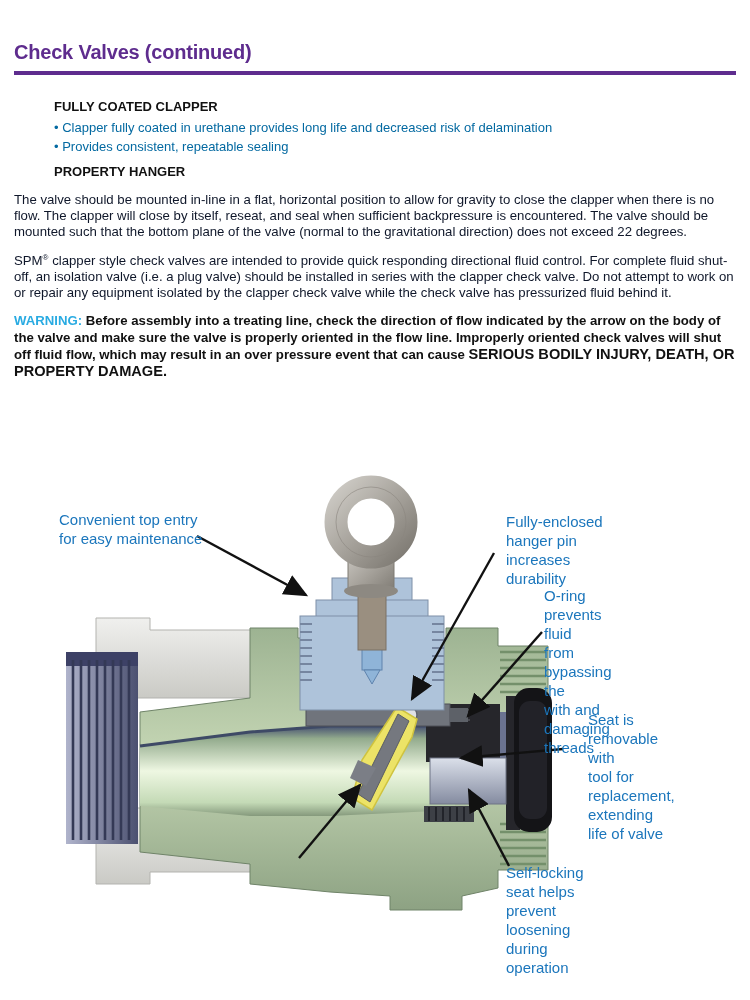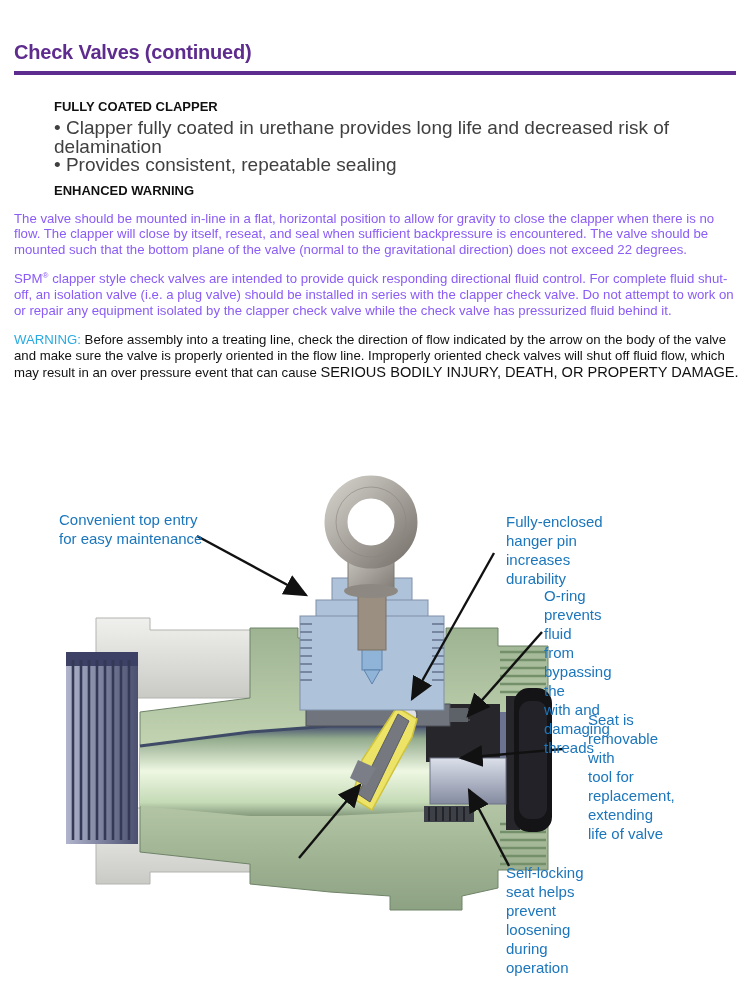--- a/index.html
+++ b/index.html
@@ -33,38 +33,38 @@
     color:#111;
     padding-left:40px;
   }
   .feature-heading.second{margin-top:8px;}
   ul.bullets{
     margin:5px 0 0 0;
     padding:0 0 0 40px;
     list-style:none;
   }
   ul.bullets li{
-    font-size:19px;
+    font-size:13px;
     line-height:18.5px;
-    color:#404040;
+    color:#0369a1;
   }
   ul.bullets li::before{content:"• ";}
   .para{
     margin:13px 0 0 0;
     font-size:13.2px;
     line-height:15.9px;
-    color:#8b5cf6;
+    color:#0f172a;
     width:727px;
   }
   .para sup{font-size:8px;line-height:0;}
   .warning{
     margin:13px 0 4px 0;
     font-size:13.2px;
     line-height:16.2px;
-    font-weight:normal;
+    font-weight:bold;
     color:#111;
     width:727px;
   }
   .warning .warn-label{color:#29ABE2;}
   .warning .warn-emph{font-size:14.6px;}
   .figure{
     position:absolute;
     left:0;top:460px;
     width:616px;height:500px;
   }
@@ -84,21 +84,21 @@
 
   <h1 class="page-title">Check Valves (continued)</h1>
   <div class="title-rule"></div>
 
   <h2 class="feature-heading">FULLY COATED CLAPPER</h2>
   <ul class="bullets">
     <li>Clapper fully coated in urethane provides long life and decreased risk of delamination</li>
     <li>Provides consistent, repeatable sealing</li>
   </ul>
 
-  <h2 class="feature-heading second">ENHANCED WARNING</h2>
+  <h2 class="feature-heading second">PROPERTY HANGER</h2>
 
   <p class="para">The valve should be mounted in-line in a flat, horizontal position to allow for gravity to close the clapper when there is no flow. The clapper will close by itself, reseat, and seal when sufficient backpressure is encountered.  The valve should be mounted such that the bottom plane of the valve (normal to the gravitational direction) does not exceed 22 degrees.</p>
 
   <p class="para"><span>SPM</span><sup>®</sup><span> clapper style check valves are intended to provide quick responding directional fluid control. For complete fluid shut-off, an isolation valve (i.e. a plug valve) should be installed in series with the clapper check valve. Do not attempt to work on or repair any equipment isolated by the clapper check valve while the check valve has pressurized fluid behind it.</span></p>
 
   <p class="warning"><span class="warn-label">WARNING:</span><span> Before assembly into a treating line, check the direction of flow indicated by the arrow on the body of the valve and make sure the valve is properly oriented in the flow line. Improperly oriented check valves will shut off fluid flow, which may result in an over pressure event that can cause </span><span class="warn-emph">SERIOUS BODILY INJURY, DEATH, OR PROPERTY DAMAGE.</span></p>
 
   <div class="figure">
 
     <svg width="750" height="500" viewBox="0 0 750 500">

